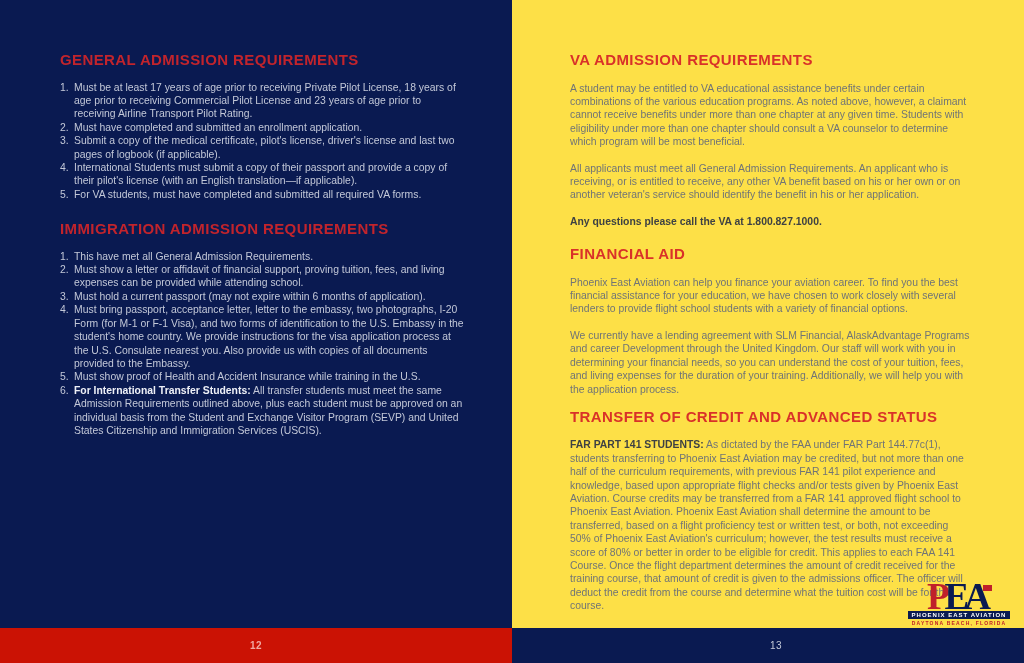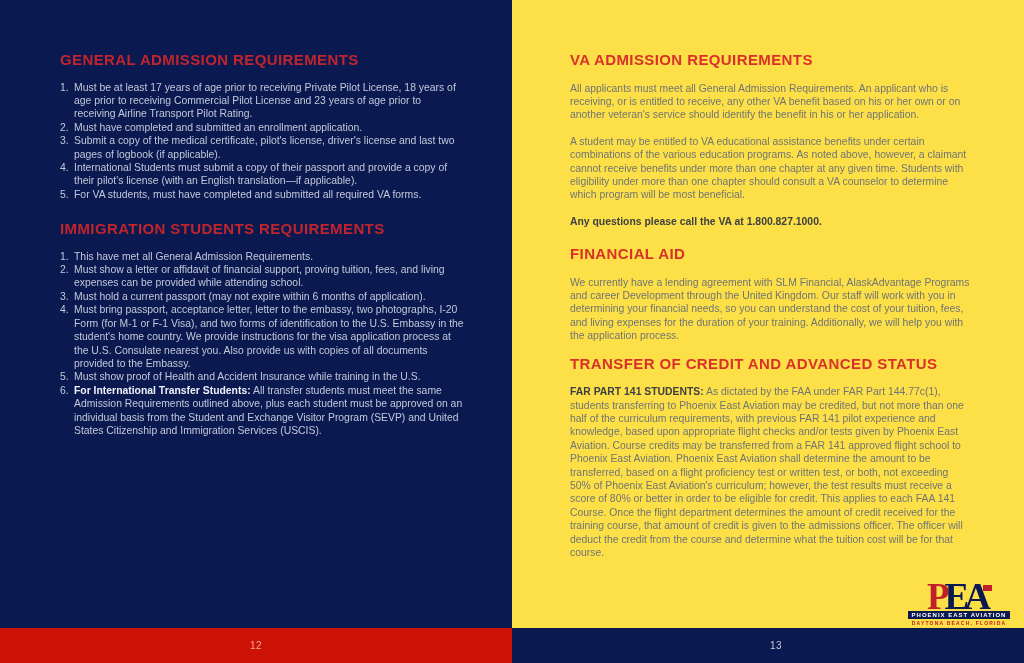--- a/index.html
+++ b/index.html
@@ -40,21 +40,21 @@
   .content-right p.bold-note { color:#3e4143; font-weight:bold; margin-bottom:18px; }
   .content-right p b { color:#3e4143; font-weight:bold; }
   .content-right .heading { margin-top:6px; margin-bottom:13px; }
 
   
   .footer {
     position:absolute; left:0; bottom:0; width:512px; height:35px;
     display:flex; align-items:center; justify-content:center;
     font-size:10px; letter-spacing:0.5px;
   }
-  .footer-red { background:#cb1204; color:#f0a9a2; }
+  .footer-red { background:#cb1204; color:#f0a9a2;font-weight:bold; }
   .footer-navy { background:#0a1a51; color:#c5cad9;padding-left:8px; }
 
   
   .logo { position:absolute; right:14px; bottom:37px; width:102px; text-align:center; }
   .logo-acronym {
     font-family:"Liberation Serif", serif; font-weight:bold;
     font-size:37px; line-height:0.82; letter-spacing:-5px;
     position:relative; display:inline-block; padding-right:5px;
   }
   .logo-acronym .p { color:#c0202a; }
@@ -95,21 +95,21 @@
         <li>
           <span class="num">4.</span>
           <span class="txt"><b></b><span>International Students must submit a copy of their passport and provide a copy of their pilot's license (with an English translation—if applicable).</span></span>
         </li>
         <li>
           <span class="num">5.</span>
           <span class="txt"><b></b><span>For VA students, must have completed and submitted all required VA forms.</span></span>
         </li>
       </ol>
 
-      <h1 class="heading">IMMIGRATION STUDENTS REQUIREMENTS</h1>
+      <h1 class="heading">IMMIGRATION ADMISSION REQUIREMENTS</h1>
       <ol class="reqlist">
         <li>
           <span class="num">1.</span>
           <span class="txt"><b></b><span>This have met all General Admission Requirements.</span></span>
         </li>
         <li>
           <span class="num">2.</span>
           <span class="txt"><b></b><span>Must show a letter or affidavit of financial support, proving tuition, fees, and living expenses can be provided while attending school.</span></span>
         </li>
         <li>
@@ -134,25 +134,26 @@
 
     <div class="footer footer-red">
       <span>12</span>
     </div>
   </div>
 
   <div class="page page-right">
     <div class="content-right">
 
       <h1 class="heading" style="margin-top:0;">VA ADMISSION REQUIREMENTS</h1>
+      <p>A student may be entitled to VA educational assistance benefits under certain combinations of the various education programs. As noted above, however, a claimant cannot receive benefits under more than one chapter at any given time. Students with eligibility under more than one chapter should consult a VA counselor to determine which program will be most beneficial.</p>
       <p>All applicants must meet all General Admission Requirements. An applicant who is receiving, or is entitled to receive, any other VA benefit based on his or her own or on another veteran's service should identify the benefit in his or her application.</p>
-      <p>A student may be entitled to VA educational assistance benefits under certain combinations of the various education programs. As noted above, however, a claimant cannot receive benefits under more than one chapter at any given time. Students with eligibility under more than one chapter should consult a VA counselor to determine which program will be most beneficial.</p>
       <p class="bold-note">Any questions please call the VA at 1.800.827.1000.</p>
 
       <h1 class="heading">FINANCIAL AID</h1>
+      <p>Phoenix East Aviation can help you finance your aviation career. To find you the best financial assistance for your education, we have chosen to work closely with several lenders to provide flight school students with a variety of financial options.</p>
       <p>We currently have a lending agreement with SLM Financial, AlaskAdvantage Programs and career Development through the United Kingdom. Our staff will work with you in determining your financial needs, so you can understand the cost of your tuition, fees, and living expenses for the duration of your training. Additionally, we will help you with the application process.</p>
 
       <h1 class="heading">TRANSFER OF CREDIT AND ADVANCED STATUS</h1>
       <p><b>FAR PART 141 STUDENTS:</b><span> As dictated by the FAA under FAR Part 144.77c(1), students transferring to Phoenix East Aviation may be credited, but not more than one half of the curriculum requirements, with previous FAR 141 pilot experience and knowledge, based upon appropriate flight checks and/or tests given by Phoenix East Aviation. Course credits may be transferred from a FAR 141 approved flight school to Phoenix East Aviation. Phoenix East Aviation shall determine the amount to be transferred, based on a flight proficiency test or written test, or both, not exceeding 50% of Phoenix East Aviation's curriculum; however, the test results must receive a score of 80% or better in order to be eligible for credit. This applies to each FAA 141 Course. Once the flight department determines the amount of credit received for the training course, that amount of credit is given to the admissions officer. The officer will deduct the credit from the course and determine what the tuition cost will be for that course.</span></p>
 
     </div>
 
     <div class="logo">
       <div class="logo-acronym">
         <span class="p">P</span><span class="ea">EA</span>

